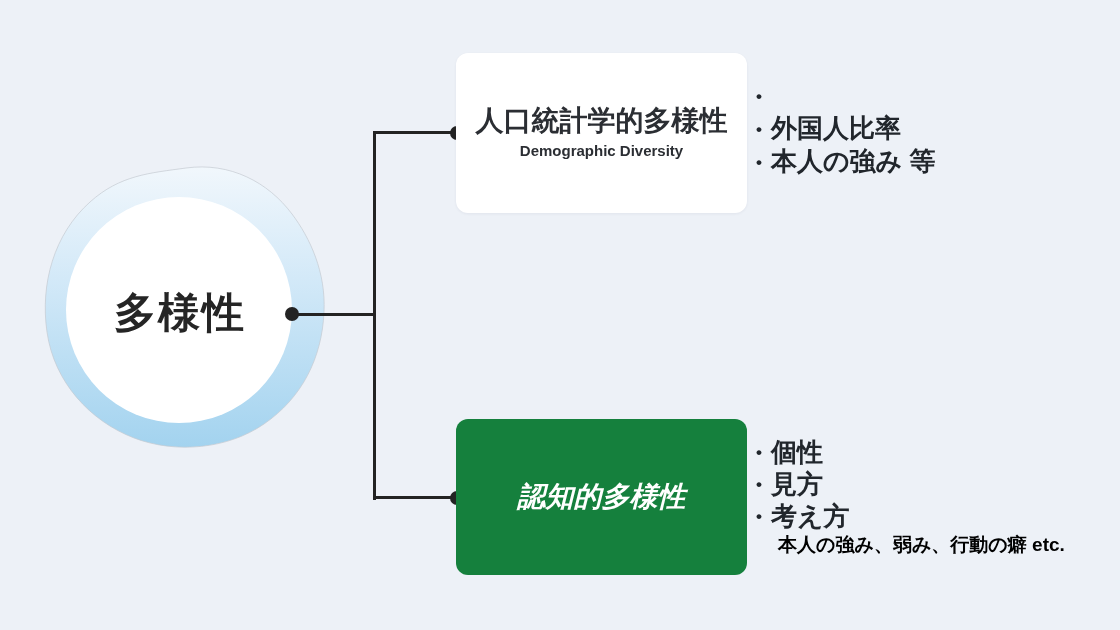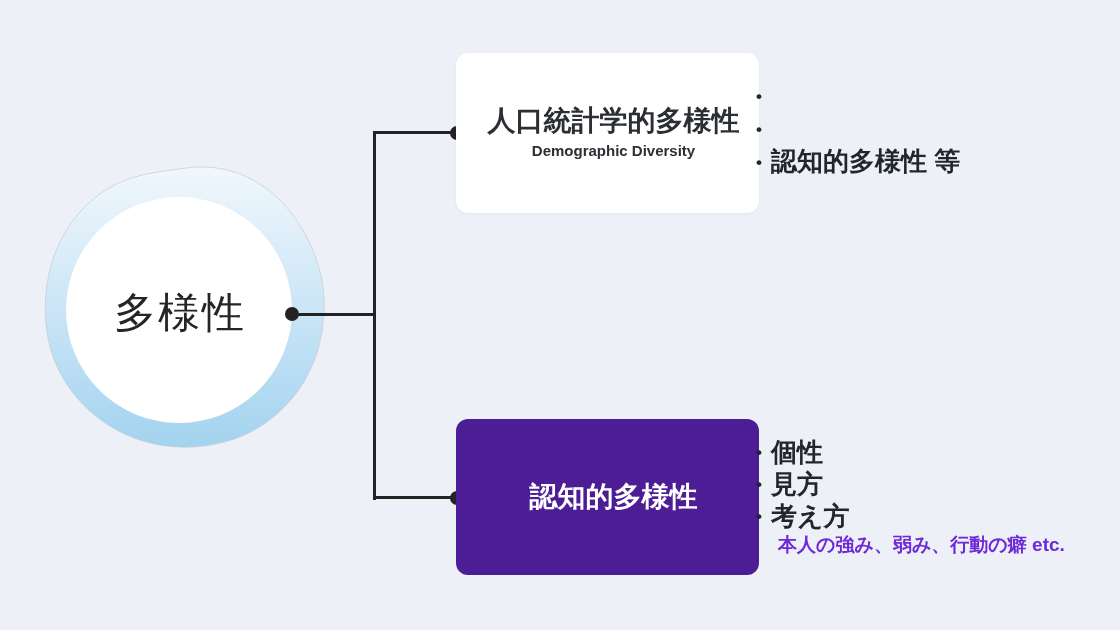--- a/index.html
+++ b/index.html
@@ -14,21 +14,21 @@
   }
   
   .root-blob {
     position: absolute; left: 38px; top: 160px;
     width: 292px; height: 292px;
   }
   .root-label {
     position: absolute; left: 100px; top: 288px;
     width: 160px; height: 50px;
     display: flex; align-items: center; justify-content: center;
-    font-size: 42px; font-weight: 400; color: #252525;
+    font-size: 42px; font-weight: 700; color: #252525;
     letter-spacing: 2px; white-space: nowrap;
   }
   
   .h-line, .v-line { position: absolute; background: #232323; }
   .h-line { height: 3px; }
   .v-line { width: 3px; }
   .conn-dot {
     position: absolute; width: 14px; height: 14px;
     border-radius: 50%; background: #232323;
   }
@@ -38,49 +38,49 @@
   .line-bottom { left: 375px; top: 496px; width: 83px; }
   .dot-root   { left: 285px; top: 307px; }
   .dot-top    { left: 450px; top: 126px; }
   .dot-bottom { left: 450px; top: 491px; }
   
   .branch-box {
     position: absolute; left: 456px; width: 291px;
     border-radius: 12px;
     display: flex; flex-direction: column;
     align-items: center; justify-content: center;
-    gap: 6px; text-align: center; padding-left: 12px;
+    gap: 6px; text-align: center;
   }
   .branch-box .title-ja { font-size: 28px; font-weight: 800; line-height: 1.1; }
   .branch-box .title-en { font-size: 15px; font-weight: 700; line-height: 1.1; }
   .box-demographic {
     top: 53px; height: 160px;
     background: #ffffff; color: #2b2e33;
     box-shadow: 0 1px 3px rgba(30,40,60,0.06);
   }
   .box-cognitive {
     top: 419px; height: 156px;
-    background: #4c1d95; color: #ffffff;
+    background: #15803d; color: #ffffff; font-style: italic;
   }
   
   .bullet-list {
     position: absolute; left: 756px;
     margin: 0; padding: 0; list-style: none;
     color: #21262c; font-weight: 800; font-size: 26px;
   }
   .list-demographic { top: 79px;  line-height: 33px; }
   .list-cognitive   { top: 436px; line-height: 32px; }
   .bullet-item { display: flex; align-items: center; white-space: nowrap; }
   .bullet-marker {
     font-size: 17px; margin-right: 9px; flex: 0 0 auto;
     position: relative; top: 1px;
   }
   .bullet-note {
     position: absolute; left: 778px; top: 533px;
-    font-size: 19px; font-weight: 800; color: #6d28d9;
+    font-size: 19px; font-weight: 800; color: #000000;
     line-height: 24px; white-space: nowrap;
   }
 </style>
 </head>
 <body>
 
 <div class="stage">
 
   <div class="root-blob">
     <svg width="292" height="292" viewBox="0 0 292 292">
@@ -115,24 +115,25 @@
   <div class="branch-box box-demographic">
     <div class="title-ja">人口統計学的多様性</div>
     <div class="title-en">Demographic Diversity</div>
   </div>
   <ul class="bullet-list list-demographic">
     <li class="bullet-item">
       <span class="bullet-marker">•</span>
     </li>
     <li class="bullet-item">
       <span class="bullet-marker">•</span>
+      <span>外国人比率</span>
     </li>
     <li class="bullet-item">
       <span class="bullet-marker">•</span>
-      <span>認知的多様性 等</span>
+      <span>本人の強み 等</span>
     </li>
   </ul>
 
   <div class="branch-box box-cognitive">
     <div class="title-ja">認知的多様性</div>
   </div>
   <ul class="bullet-list list-cognitive">
     <li class="bullet-item">
       <span class="bullet-marker">•</span>
       <span>個性</span>

